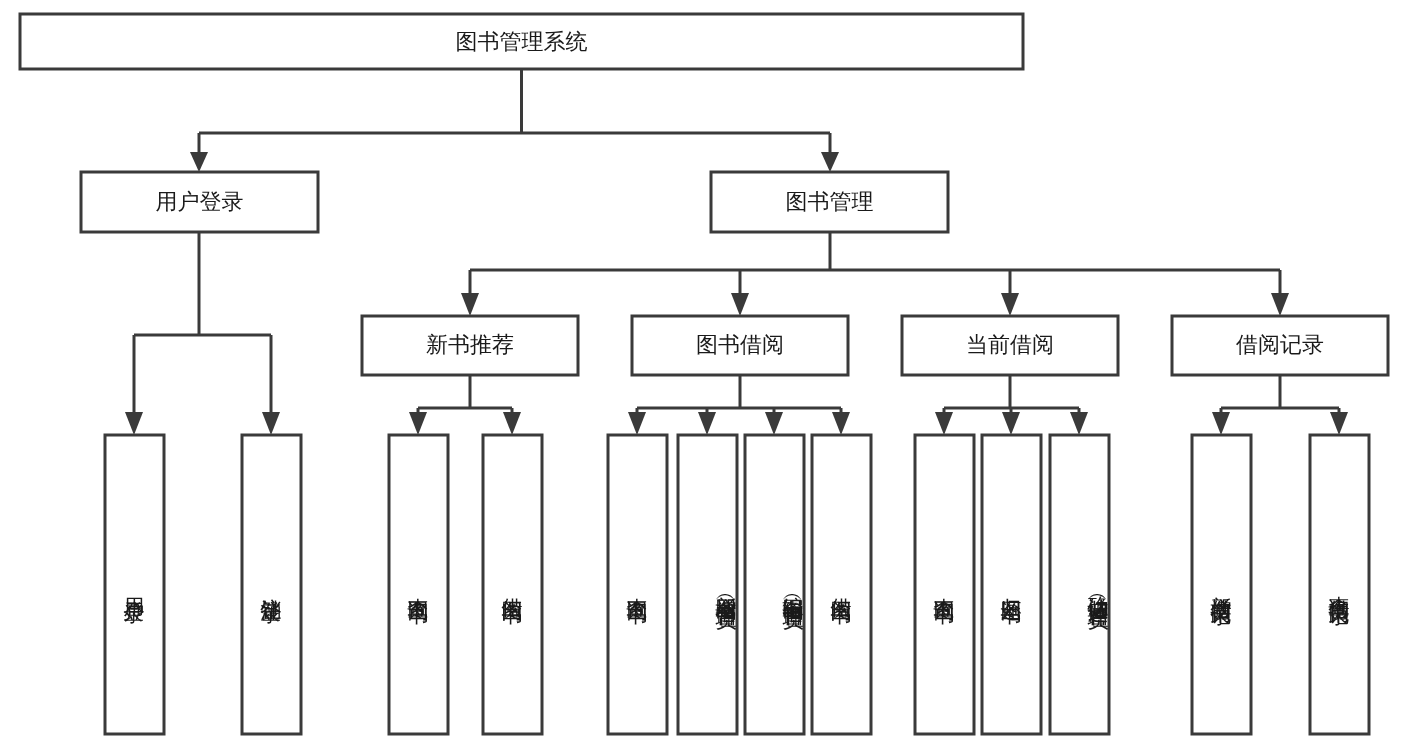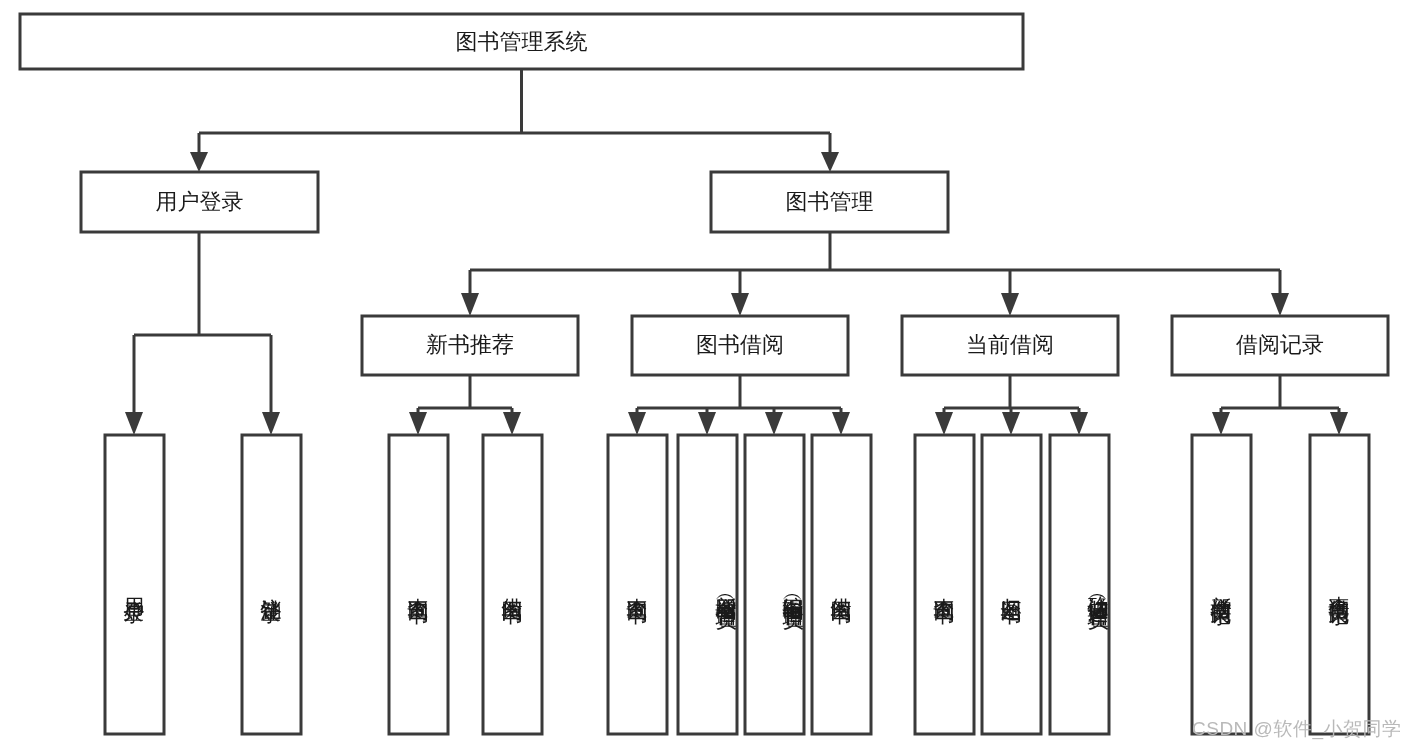--- a/index.html
+++ b/index.html
@@ -186,15 +186,14 @@
   <div class="leaf-label-v" style="left:608px; top:435px; width:59px; height:299px; display:flex; align-items:center; justify-content:center;">查询图书</div>
   <div class="leaf-label-v" style="left:678px; top:441px; width:59px; height:293px; display:flex; align-items:flex-start; justify-content:center;">新增图书（管理员）</div>
   <div class="leaf-label-v" style="left:745px; top:441px; width:59px; height:293px; display:flex; align-items:flex-start; justify-content:center;">编辑图书（管理员）</div>
   <div class="leaf-label-v" style="left:812px; top:435px; width:59px; height:299px; display:flex; align-items:center; justify-content:center;">借阅图书</div>
   <div class="leaf-label-v" style="left:915px; top:435px; width:59px; height:299px; display:flex; align-items:center; justify-content:center;">查询图书</div>
   <div class="leaf-label-v" style="left:982px; top:435px; width:59px; height:299px; display:flex; align-items:center; justify-content:center;">归还图书</div>
   <div class="leaf-label-v" style="left:1050px; top:441px; width:59px; height:293px; display:flex; align-items:flex-start; justify-content:center;">确认归还（管理员）</div>
   <div class="leaf-label-v" style="left:1192px; top:435px; width:59px; height:299px; display:flex; align-items:center; justify-content:center;">新增借阅记录</div>
   <div class="leaf-label-v" style="left:1310px; top:435px; width:59px; height:299px; display:flex; align-items:center; justify-content:center;">查询借阅记录</div>
 
-  <div class="watermark" style="left:1192px; top:716px;">CSDN @软件_小贺同学</div>
 
 </div>
 
 </body></html>

